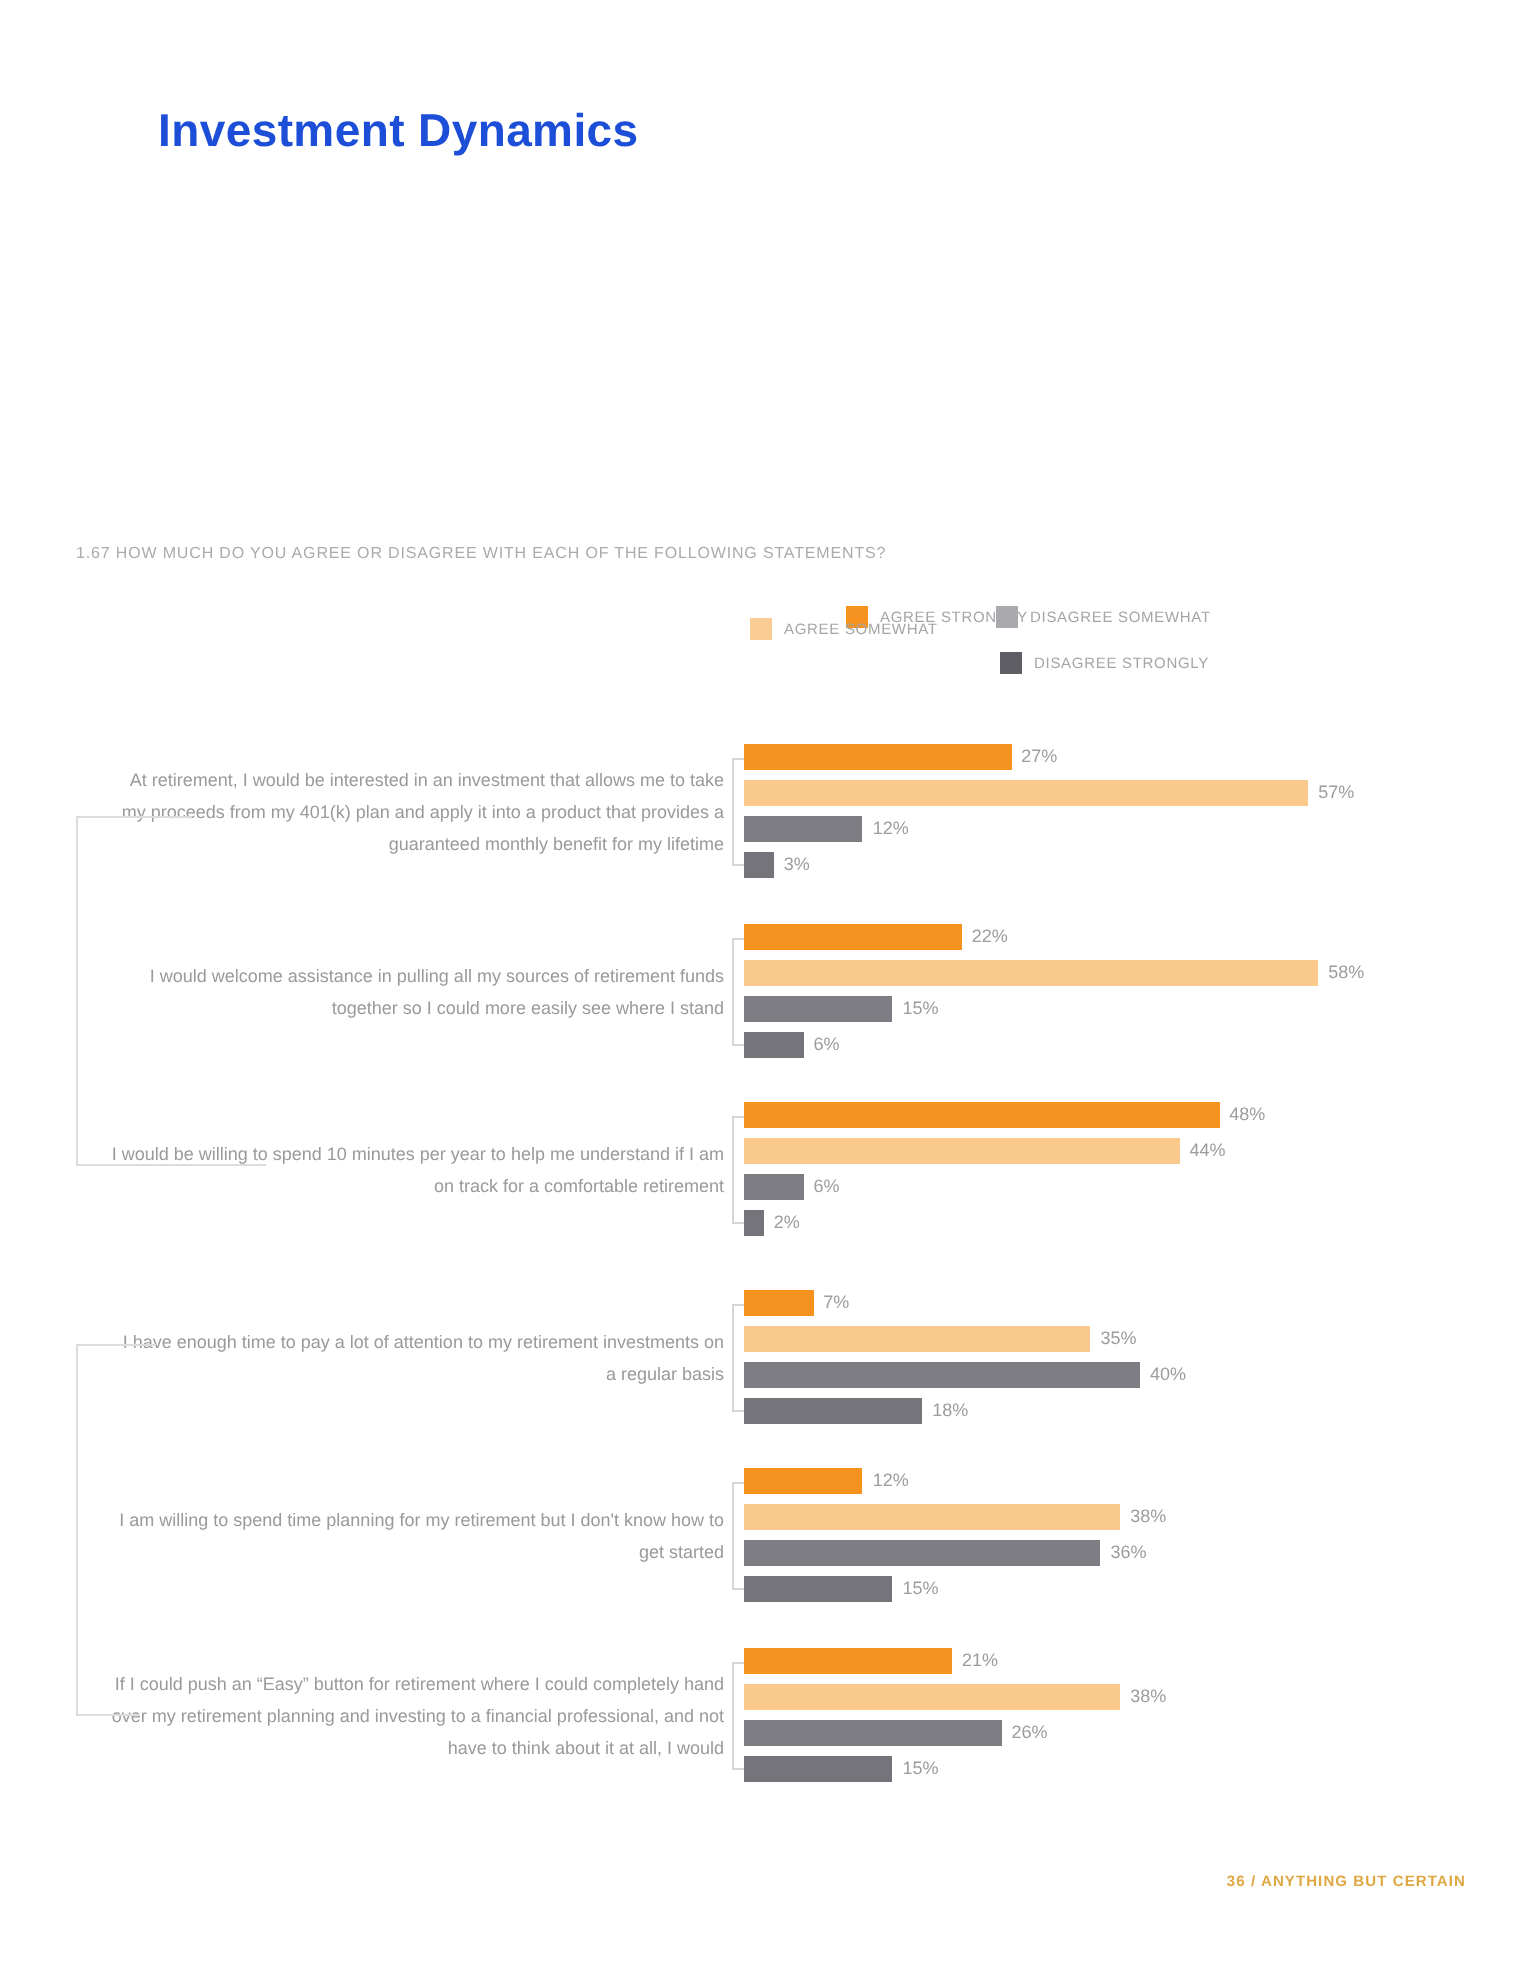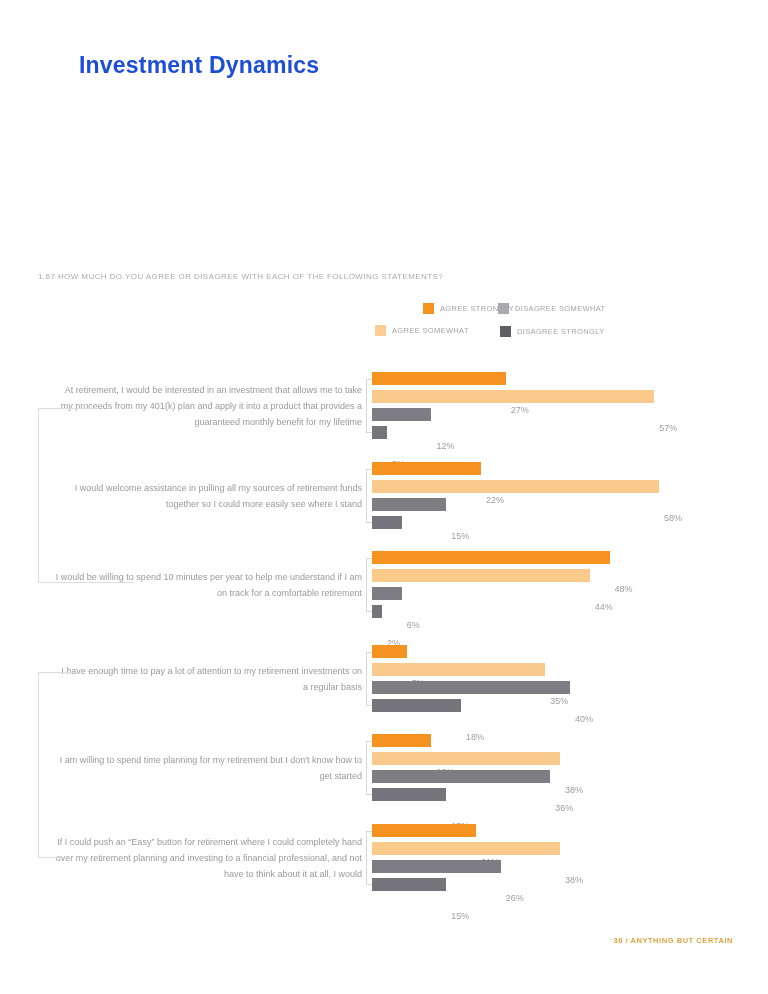--- a/index.html
+++ b/index.html
@@ -16,33 +16,33 @@
   .question{
     position:absolute;left:38px;top:272px;
     font-size:8px;color:#ababab;letter-spacing:0.42px;white-space:nowrap;
   }
 
   .legend{position:absolute;left:375px;top:303px;width:320px;}
   .legend-item{position:absolute;display:flex;align-items:center;}
   .legend-item .swatch{width:11px;height:11px;display:inline-block;flex:0 0 auto;}
   .legend-item .lbl{font-size:7.5px;color:#a5a5a5;letter-spacing:0.35px;margin-left:6px;white-space:nowrap;}
   .lg-0{left:0px;  top:0px;margin-left:48px;}
-  .lg-1{left:0px;  top:22px;justify-content:space-between;}
+  .lg-1{left:0px;  top:6px;justify-content:space-between;}
   .lg-2{left:123px;top:0px;}
   .lg-3{left:125px;top:23px;}
 
   .chart{position:absolute;left:0;top:0;width:768px;height:994px;}
 
   .grp-label{
     position:absolute;text-align:right;
     font-size:9px;line-height:16px;color:#9a9a9a;
   }
   .bar{position:absolute;}
   .bar-value{
-    position:absolute;font-size:9px;color:#9d9d9d;white-space:nowrap;margin-top:32px;
+    position:absolute;font-size:9px;color:#9d9d9d;white-space:nowrap;
   }
   .grp-bracket{position:absolute;}
   .grp-bracket .v{position:absolute;left:0;top:0;width:1px;height:100%;background:#d6d6d6;}
   .grp-bracket .t{position:absolute;left:0;width:6px;height:1px;background:#d6d6d6;}
 
   .big-bracket{position:absolute;}
   .big-bracket .v{position:absolute;left:0;top:0;width:1px;height:100%;background:#dcdcdc;}
   .big-bracket .h{position:absolute;left:0;height:1px;background:#dcdcdc;}
 
   .footer{

